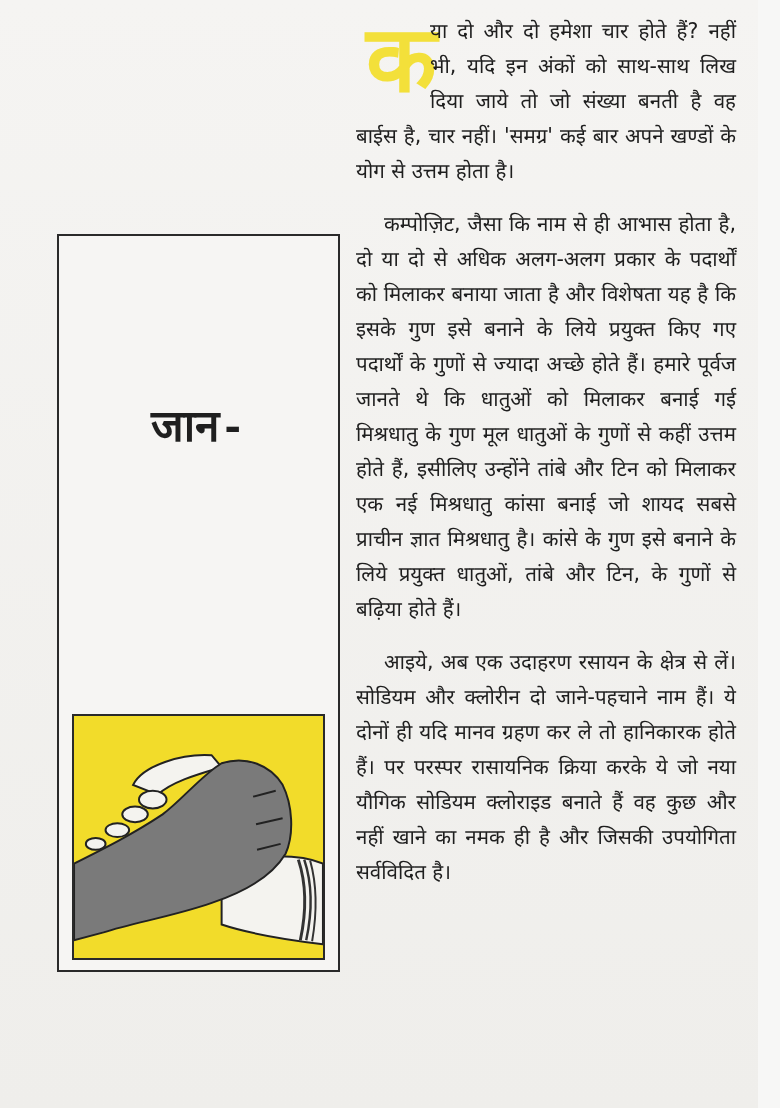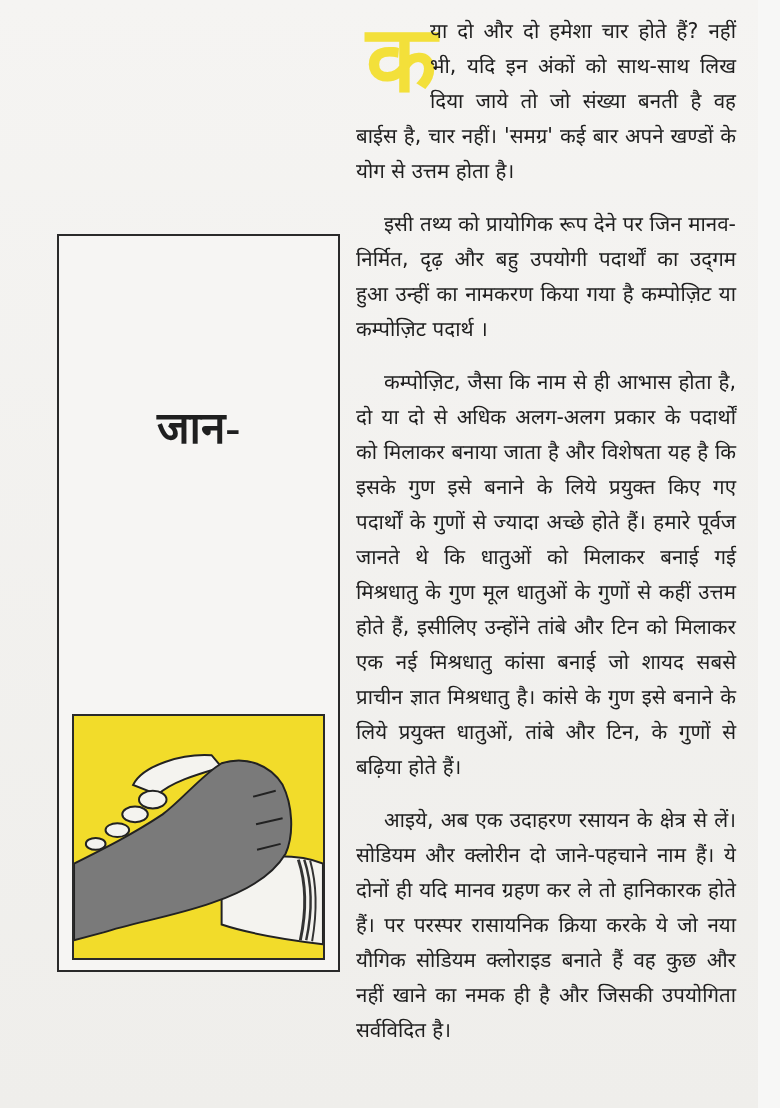--- a/index.html
+++ b/index.html
@@ -26,21 +26,21 @@
     left: 57px; top: 234px;
     width: 283px; height: 738px;
     border: 2px solid #2a2a2a;
     box-sizing: border-box;
     background: #f6f5f3;
   }
   .sidebar-title {
     position: absolute;
     left: 0; right: 0; top: 160px;
     text-align: center;
-    font-family: Liberation Serif, serif;
+    font-family: Liberation Mono, monospace;
     font-weight: bold;
     font-size: 44px;
     line-height: 66px;
     color: #1f1f1f;
   }
   .illustration {
     position: absolute;
     left: 13px; top: 478px;
     width: 253px; height: 246px;
     border: 2px solid #2a2a2a;
@@ -110,23 +110,20 @@
       </svg>
     </div>
   </aside>
 
   <article class="article">
     <p class="para">
       <span class="drop-cap">क</span>
       <span>या दो और दो हमेशा चार होते हैं? नहीं भी, यदि इन अंकों को साथ-साथ लिख दिया जाये तो जो संख्या बनती है वह बाईस है, चार नहीं। 'समग्र' कई बार अपने खण्डों के योग से उत्तम होता है।</span>
     </p>
     <p class="para indent">
-      <span>इसी तथ्य को प्रायोगिक रूप देने पर जिन मानव-निर्मित, दृढ़ और बहु उपयोगी पदार्थों का उद्‍गम हुआ उन्हीं का नामकरण किया गया है कम्पोज़िट या कम्पोज़िट पदार्थ ।</span>
-    </p>
-    <p class="para indent">
       <span>कम्पोज़िट, जैसा कि नाम से ही आभास होता है, दो या दो से अधिक अलग-अलग प्रकार के पदार्थों को मिलाकर बनाया जाता है और विशेषता यह है कि इसके गुण इसे बनाने के लिये प्रयुक्त किए गए पदार्थों के गुणों से ज्यादा अच्छे होते हैं। हमारे पूर्वज जानते थे कि धातुओं को मिलाकर बनाई गई मिश्रधातु के गुण मूल धातुओं के गुणों से कहीं उत्तम होते हैं, इसीलिए उन्होंने तांबे और टिन को मिलाकर एक नई मिश्रधातु कांसा बनाई जो शायद सबसे प्राचीन ज्ञात मिश्रधातु है। कांसे के गुण इसे बनाने के लिये प्रयुक्त धातुओं, तांबे और टिन, के गुणों से बढ़िया होते हैं।</span>
     </p>
     <p class="para indent">
       <span>आइये, अब एक उदाहरण रसायन के क्षेत्र से लें। सोडियम और क्लोरीन दो जाने-पहचाने नाम हैं। ये दोनों ही यदि मानव ग्रहण कर ले तो हानिकारक होते हैं। पर परस्पर रासायनिक क्रिया करके ये जो नया यौगिक सोडियम क्लोराइड बनाते हैं वह कुछ और नहीं खाने का नमक ही है और जिसकी उपयोगिता सर्वविदित है।</span>
     </p>
   </article>
 
   <div class="right-edge"></div>
 </div>
 

